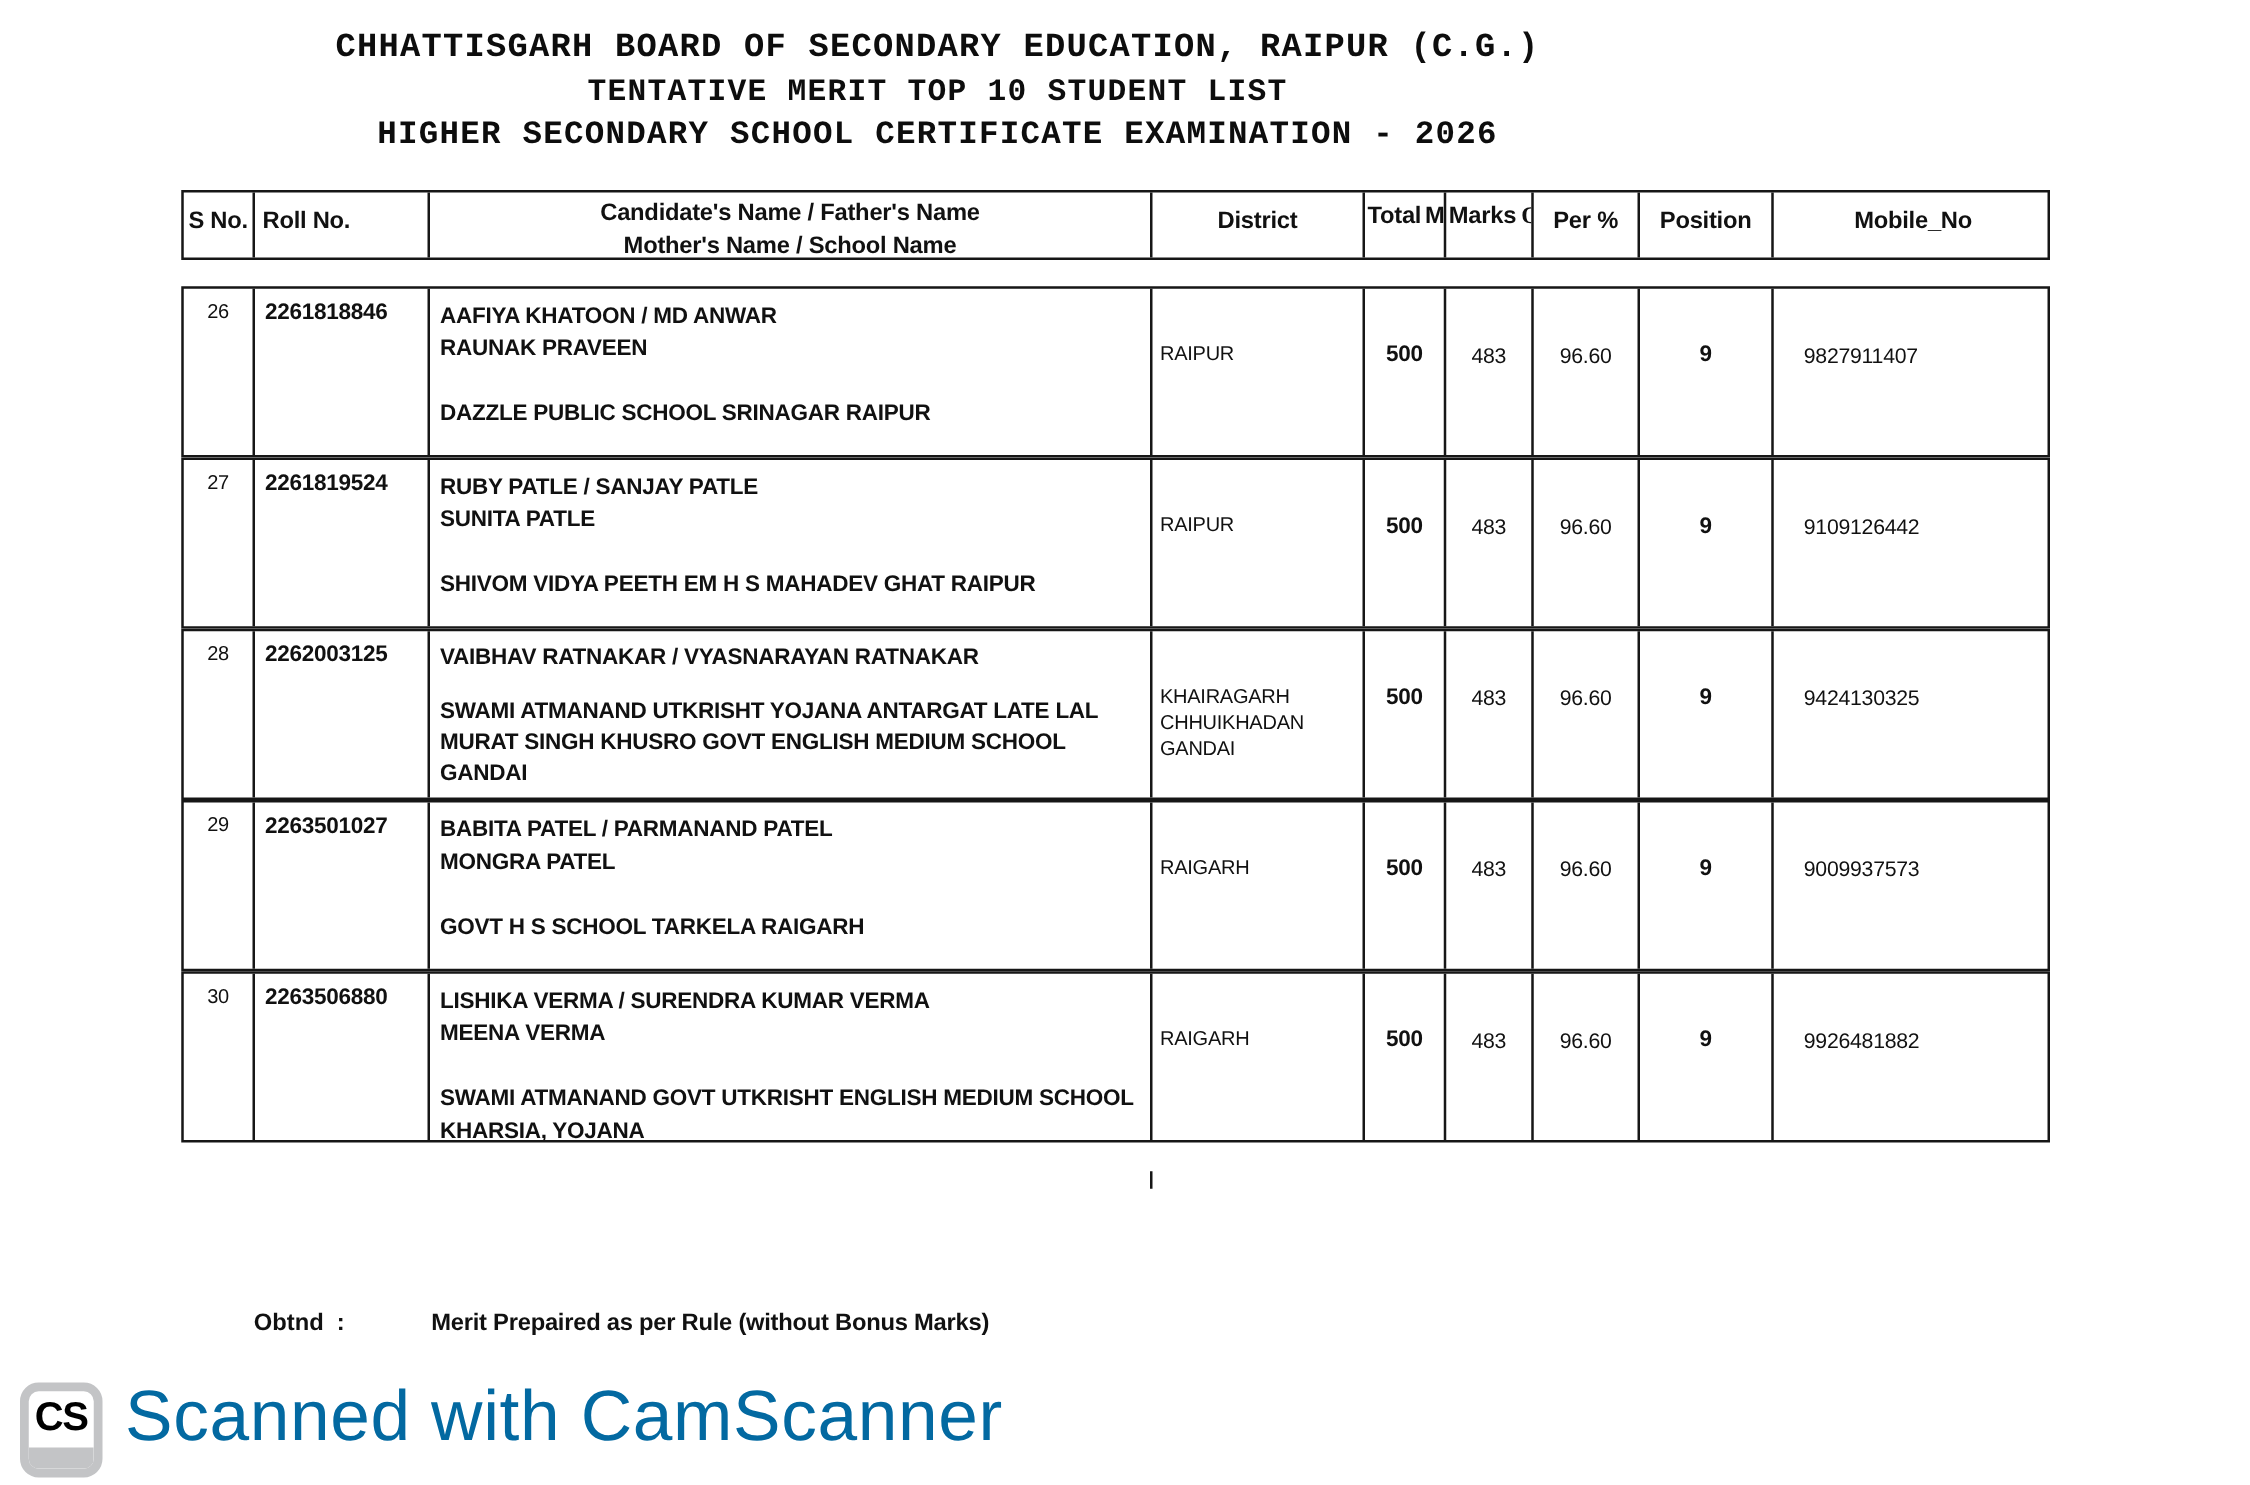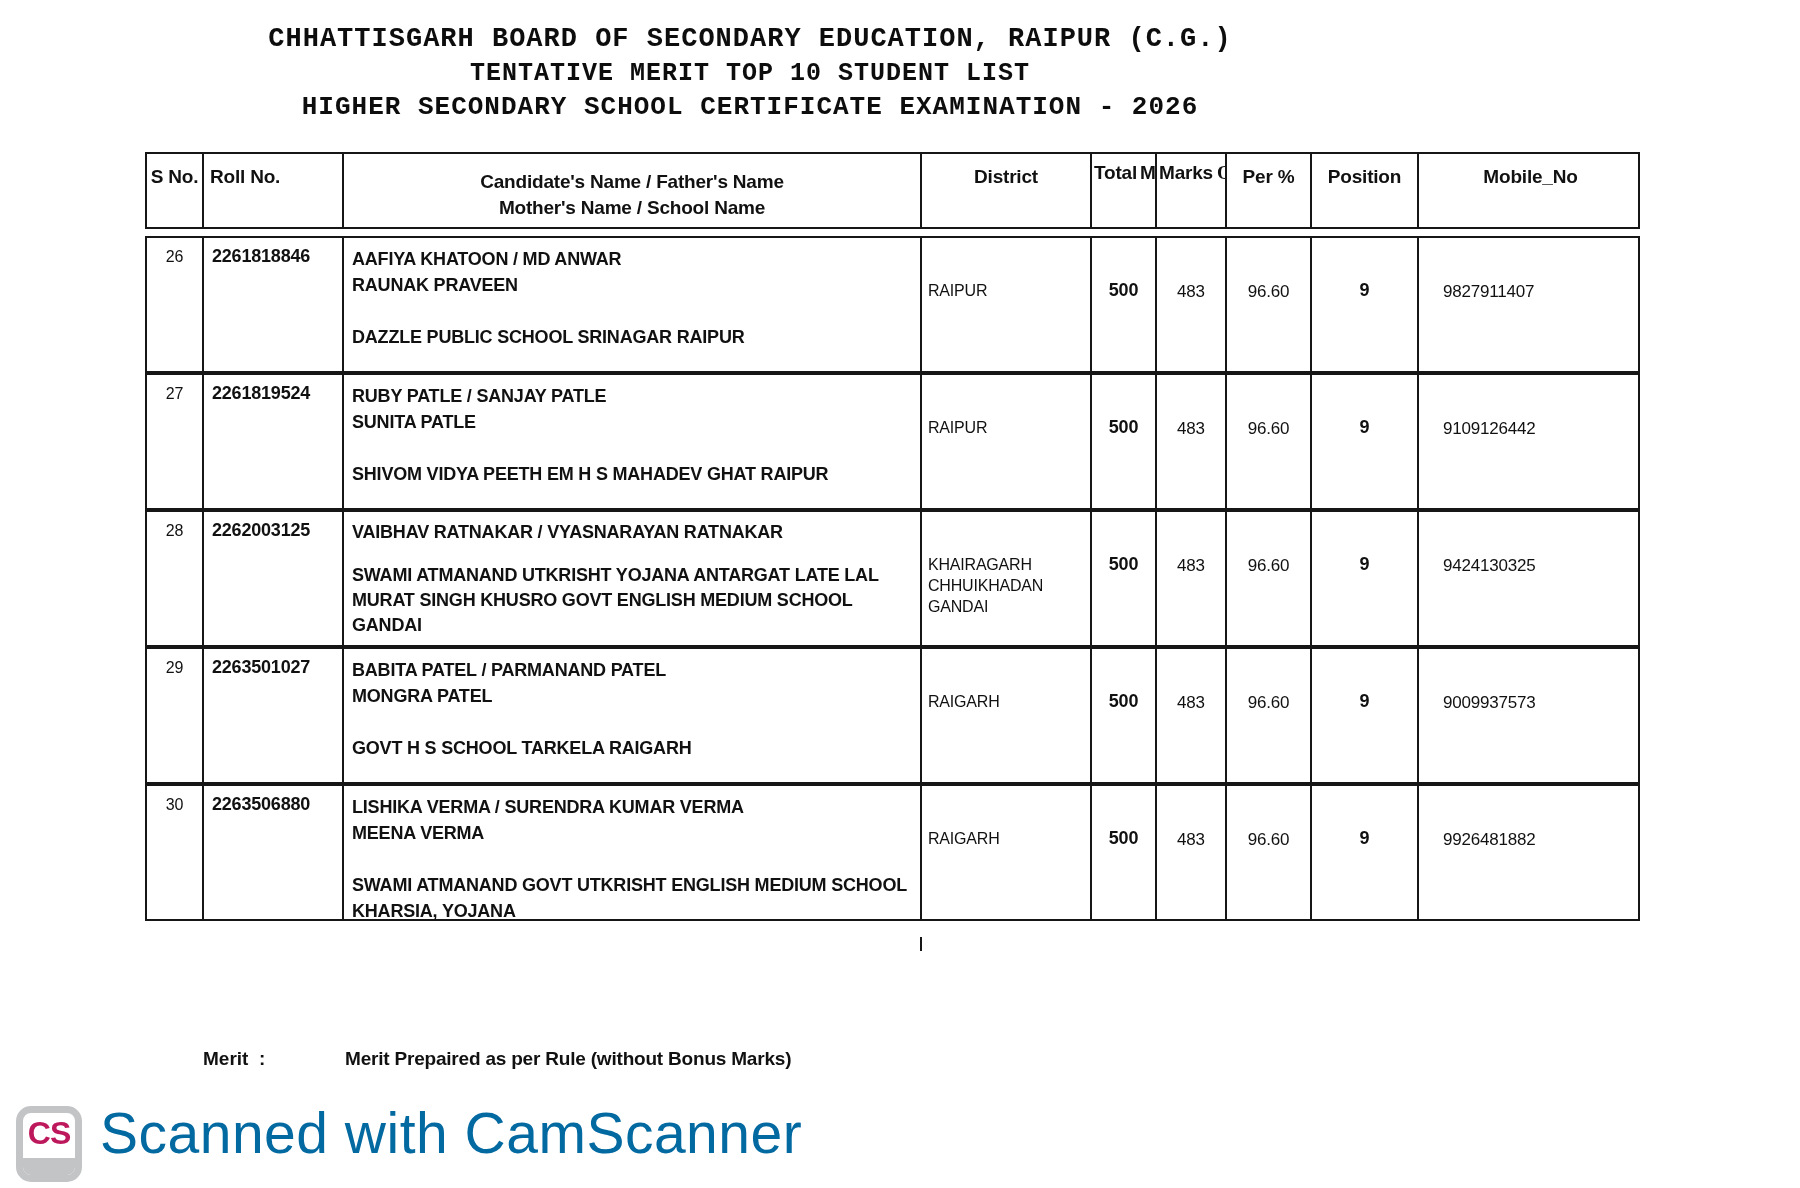--- a/index.html
+++ b/index.html
@@ -18,21 +18,21 @@
   .title-line3{ font-size:26px; letter-spacing:1px; line-height:26px; margin-top:8px; }
 
   
   .merit-table{ position:absolute; left:145px; top:152px; width:1495px; }
   .t-block{
     display:grid;
     grid-template-columns:57px 140px 578px 170px 65px 70px 85px 107px 223px;
     border:2px solid #161616;
     background:#fff;
   }
-  .t-header{ height:77px; margin-bottom:7px; }
+  .t-header{ height:56px; margin-bottom:21px; }
   .t-row{ height:137px; margin-bottom:0; }
   .cell{ border-right:2px solid #161616; position:relative; overflow:hidden; }
   .cell:last-child{ border-right:none; }
 
   
   .hc{ display:flex; align-items:flex-start; justify-content:center;
        font-weight:700; font-size:19px; padding-top:12px; letter-spacing:-0.2px; }
   .hc-name{ flex-direction:column; align-items:center; line-height:26px; padding-top:8px; }
   .hc-stack{ flex-direction:row; justify-content:space-between; padding:8px 2px 4px 2px; line-height:22px; }
   .hc-stack .l2{ align-self:flex-start; padding-left:3px; }
@@ -57,21 +57,21 @@
   
   .note-row{ position:absolute; top:1048px; left:0; width:1800px; font-weight:700; font-size:19px; }
   .note-label{ position:absolute; left:203px; white-space:pre; }
   .note-text{ position:absolute; left:345px; letter-spacing:-0.2px; }
 
   
   .watermark{ position:absolute; left:0; top:1098px; width:1800px; height:90px; }
   .cs-icon{ position:absolute; left:16px; top:8px; width:66px; height:76px;
             border:7px solid #c3c4c6; border-radius:15px; overflow:hidden; background:#fff; }
   .cs-letters{ height:40px; display:flex; align-items:center; justify-content:center;
-               font-weight:700; font-size:32px; color:#be185d; letter-spacing:-1px; }
+               font-weight:700; font-size:32px; color:#000000; letter-spacing:-1px; }
   .cs-chin{ position:absolute; left:0; right:0; bottom:0; height:17px; background:#c3c4c6; }
   .wm-text{ position:absolute; left:100px; top:2px; font-size:57px; font-weight:400;
             color:#0369a1; letter-spacing:0.5px; }
 </style>
 </head>
 <body>
 
 <div class="title-block">
   <div class="title-line1">CHHATTISGARH BOARD OF SECONDARY EDUCATION, RAIPUR (C.G.)</div>
   <div class="title-line2">TENTATIVE MERIT TOP 10 STUDENT LIST</div>
@@ -178,21 +178,21 @@
     <div class="cell dc dc-per">96.60</div>
     <div class="cell dc dc-pos">9</div>
     <div class="cell dc dc-mob">9926481882</div>
   </div>
 
 </div>
 
 <div class="artifact-tick"></div>
 
 <div class="note-row">
-  <span class="note-label">Merit  :</span>
+  <span class="note-label">Obtnd  :</span>
   <span class="note-text">Merit Prepaired as per Rule (without Bonus Marks)</span>
 </div>
 
 <div class="watermark">
   <div class="cs-icon">
     <div class="cs-letters">CS</div>
     <div class="cs-chin"></div>
   </div>
   <div class="wm-text">Scanned with CamScanner</div>
 </div>

